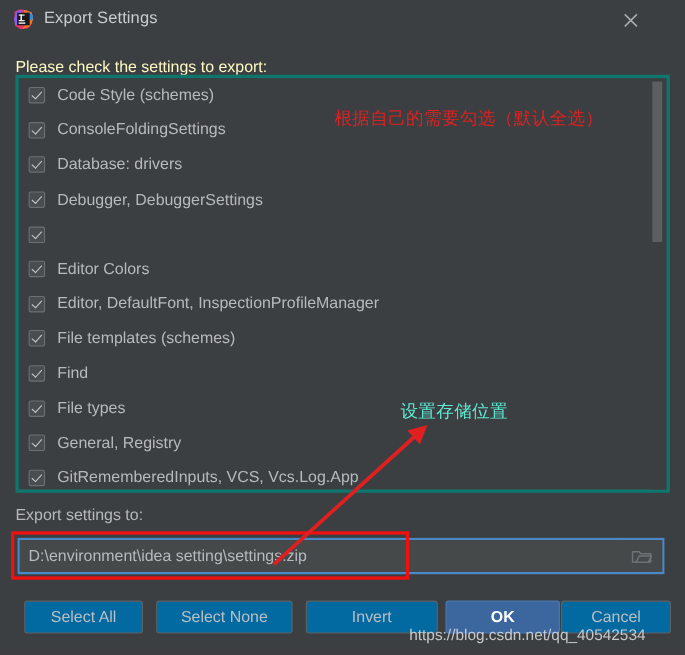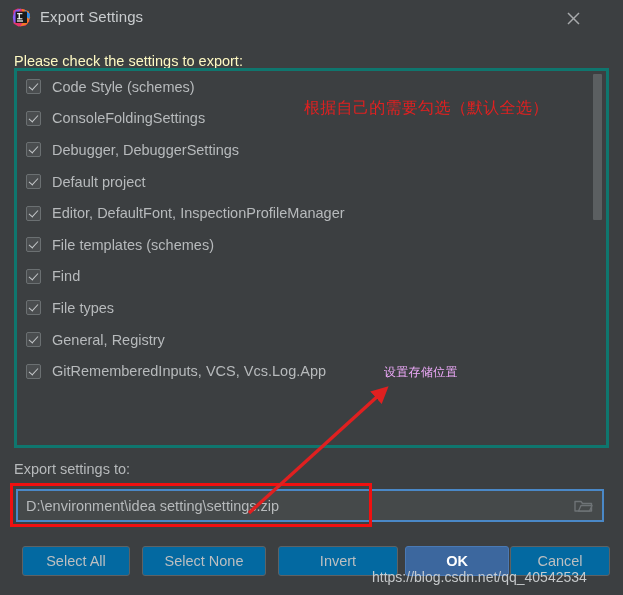--- a/index.html
+++ b/index.html
@@ -201,23 +201,23 @@
     position: absolute;
     left: 304px; top: 98px;
     font-size: 16px;
     color: #E02020;
     font-family: "DejaVu Sans", sans-serif;
     white-space: nowrap;
     letter-spacing: 0.3px;
   }
   #anno-mid {
     position: absolute;
-    left: 384px; top: 364px;
-    font-size: 12px;
-    color: #f0abfc;
+    left: 364px; top: 364px;
+    font-size: 16px;
+    color: #5eead4;
     font-family: "DejaVu Sans", sans-serif;
     white-space: nowrap;
     letter-spacing: 0.3px;
   }
   #anno-box {
     position: absolute;
     left: 10px; top: 483px;
     width: 362px; height: 44px;
     border: 3px solid #F01010;
     box-sizing: border-box;
@@ -271,25 +271,32 @@
       <div class="list-row">
         <span class="chk checked"></span>
         <span class="row-label">Code Style (schemes)</span>
       </div>
       <div class="list-row">
         <span class="chk checked"></span>
         <span class="row-label">ConsoleFoldingSettings</span>
       </div>
       <div class="list-row">
         <span class="chk checked"></span>
+        <span class="row-label">Database: drivers</span>
+      </div>
+      <div class="list-row">
+        <span class="chk checked"></span>
         <span class="row-label">Debugger, DebuggerSettings</span>
       </div>
       <div class="list-row">
         <span class="chk checked"></span>
-        <span class="row-label">Default project</span>
+      </div>
+      <div class="list-row">
+        <span class="chk checked"></span>
+        <span class="row-label">Editor Colors</span>
       </div>
       <div class="list-row">
         <span class="chk checked"></span>
         <span class="row-label">Editor, DefaultFont, InspectionProfileManager</span>
       </div>
       <div class="list-row">
         <span class="chk checked"></span>
         <span class="row-label">File templates (schemes)</span>
       </div>
       <div class="list-row">

